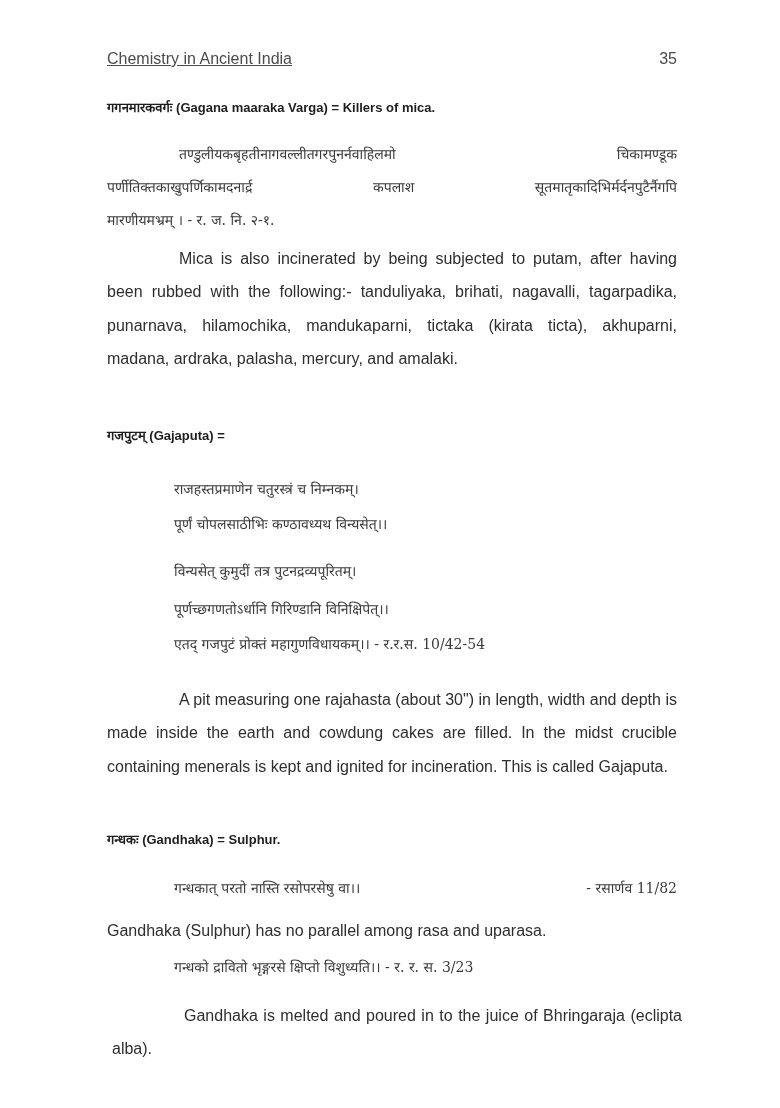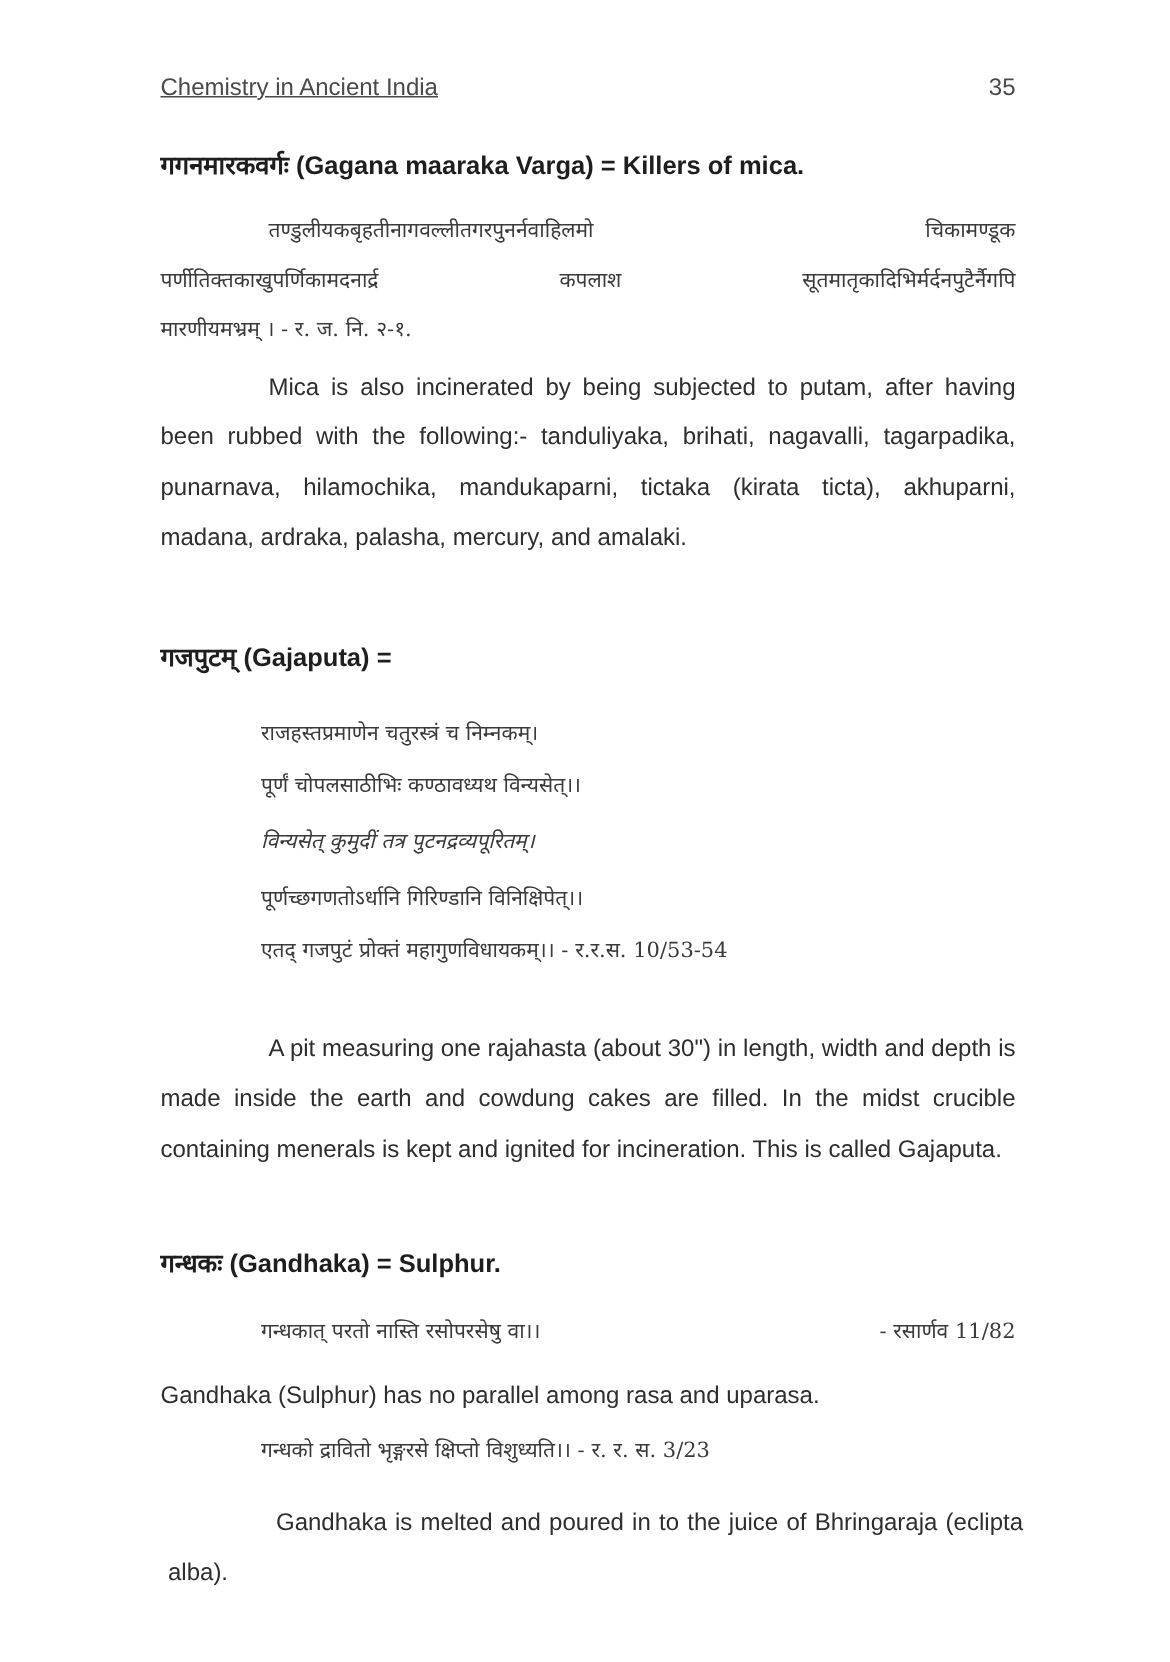--- a/index.html
+++ b/index.html
@@ -29,21 +29,21 @@
     font-size: 16px;
     color: #4a4a4a;
   }
   .running-head .title { position: absolute; left: 0; text-decoration: underline; }
   .running-head .pageno { position: absolute; right: 0; }
 
   .abs { position: absolute; left: 0; width: 570px; }
 
   .heading {
     font-weight: bold;
-    font-size: 17px;
+    font-size: 13px;
     color: #1e1e1e;
     white-space: nowrap;
   }
   .heading .dev { font-family: "DejaVu Sans", sans-serif; font-weight: bold; }
 
   .sanskrit {
     font-family: "DejaVu Serif", "DejaVu Sans", serif;
     font-size: 14px;
     color: #3a3a3a;
     line-height: 33px;
@@ -81,23 +81,23 @@
 
   <p class="abs prose indent-first" style="top:242px; margin:0;">Mica is also incinerated by being subjected to putam, after having been rubbed with the following:- tanduliyaka, brihati, nagavalli, tagarpadika, punarnava, hilamochika, mandukaparni, tictaka (kirata ticta), akhuparni, madana, ardraka, palasha, mercury, and amalaki.</p>
 
   <div class="abs heading" style="top:426px;">
     <span class="dev">गजपुटम्</span><span> (Gajaputa) =</span>
   </div>
 
   <div class="abs sanskrit indent-verse" style="top:472px; line-height:35px;">
     <span class="verse-line">राजहस्तप्रमाणेन चतुरस्त्रं च निम्नकम्।</span>
     <span class="verse-line">पूर्णं चोपलसाठीभिः कण्ठावध्यथ विन्यसेत्।।</span>
-    <span class="verse-line" style="margin-top:2px;font-style:italic;">विन्यसेत् कुमुदीं तत्र पुटनद्रव्यपूरितम्।</span>
+    <span class="verse-line" style="margin-top:12px;">विन्यसेत् कुमुदीं तत्र पुटनद्रव्यपूरितम्।</span>
     <span class="verse-line" style="margin-top:3px;">पूर्णच्छगणतोऽर्धानि गिरिण्डानि विनिक्षिपेत्।।</span>
-    <span class="verse-line">एतद् गजपुटं प्रोक्तं महागुणविधायकम्।। - र.र.स. 10/53-54</span>
+    <span class="verse-line">एतद् गजपुटं प्रोक्तं महागुणविधायकम्।। - र.र.स. 10/42-54</span>
   </div>
 
   <p class="abs prose indent-first" style="top:683px; margin:0;">A pit measuring one rajahasta (about 30") in length, width and depth is made inside the earth and cowdung cakes are filled. In the midst crucible containing menerals is kept and ignited for incineration. This is called Gajaputa.</p>
 
   <div class="abs heading" style="top:830px;">
     <span class="dev">गन्धकः</span><span> (Gandhaka) =  Sulphur.</span>
   </div>
 
   <div class="abs sanskrit" style="top:872px; padding-left:67px; width:503px; white-space:nowrap;">
     <span>गन्धकात् परतो नास्ति रसोपरसेषु वा।।</span>

